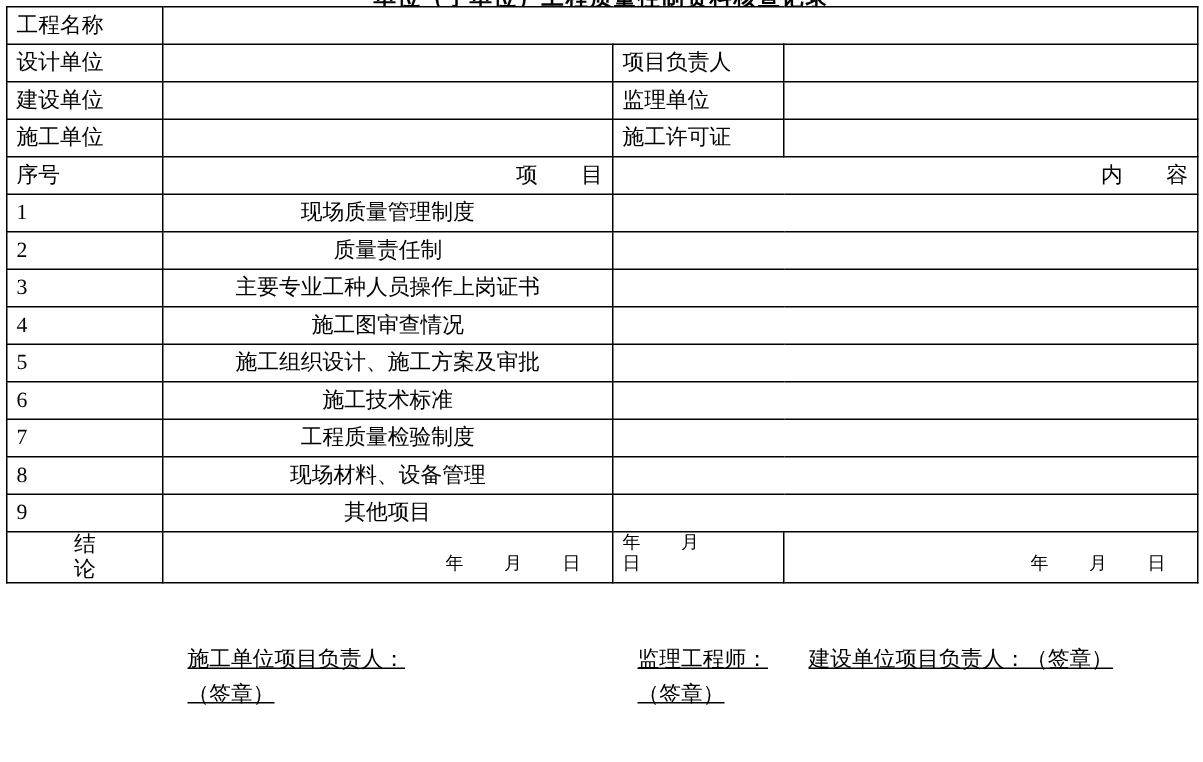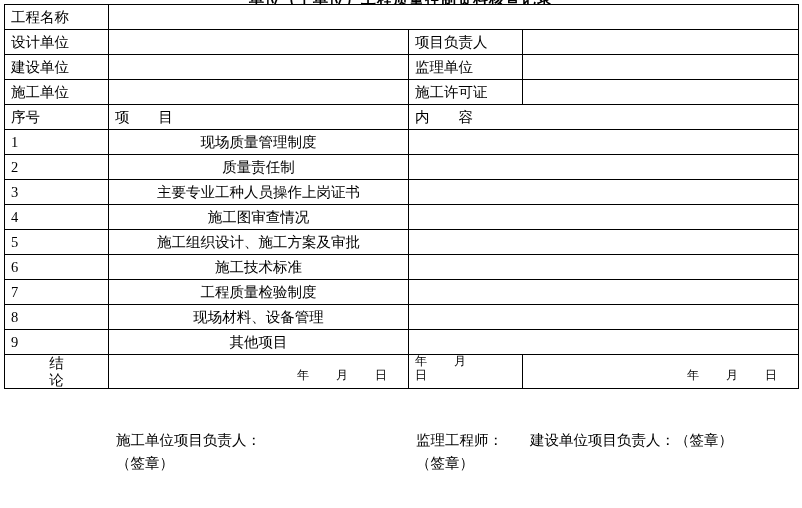--- a/index.html
+++ b/index.html
@@ -50,21 +50,21 @@
     line-height: 1.15;
   }
   .lbl {
     text-align: left;
     white-space: nowrap;
   }
   .blank {
     background: #ffffff;
   }
   .hdr-center {
-    text-align: left;
+    text-align: right;
   }
   .idx {
     text-align: left;
     padding-left: 6px;
   }
   .item {
     text-align: center;
     padding-left: 14px;
   }
   .concl-label {
@@ -83,24 +83,25 @@
     padding: 0;
   }
   .concl-inner {
     position: relative;
     height: 100%;
     width: 100%;
   }
   .sig {
     position: absolute;
     top: 74px;
-    left: 1px;
+    left: 10px;
     font-size: 14.5px;
     line-height: 1.6;
     text-align: left;
+    text-decoration: underline;
   }
   .datebox {
     position: absolute;
     bottom: 6px;
     right: 14px;
     font-size: 12px;
     letter-spacing: 1px;
   }
 </style>
 </head>

